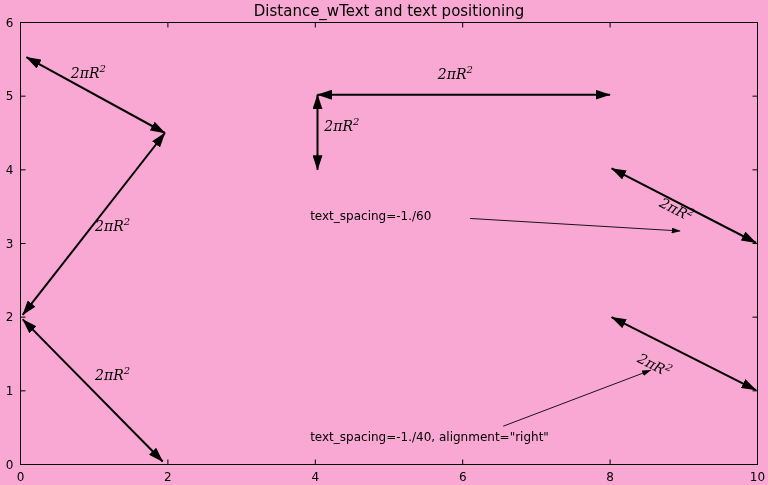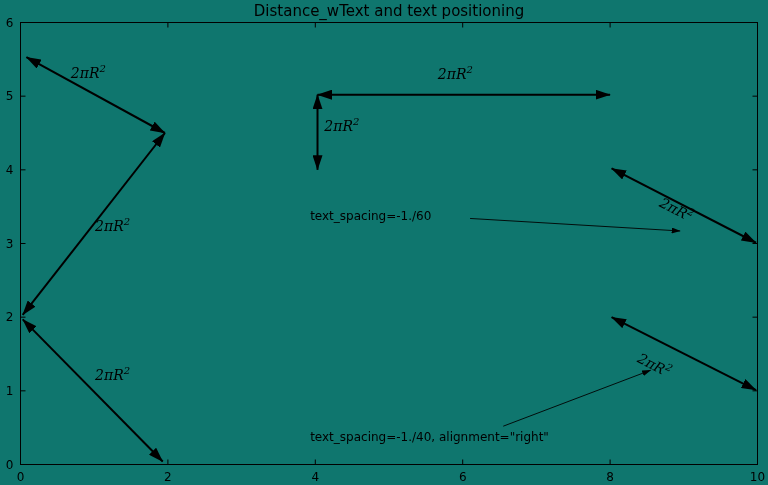--- a/index.html
+++ b/index.html
@@ -3,21 +3,21 @@
 <meta charset="utf-8">
 <style>
   html, body {
     margin: 0;
     padding: 0;
     background: #ffffff;
   }
   .figure {
     width: 768px;
     height: 485px;
-    background: #0f766e;
+    background: #f9a8d4;
     position: relative;
     font-family: "DejaVu Sans", sans-serif;
   }
   svg text { user-select: none; }
   .frame { fill: none; stroke: #000000; stroke-width: 1; }
   .tick { stroke: #000000; stroke-width: 1; }
   .ticklabel { font-family: "DejaVu Sans", sans-serif; font-size: 12px; fill: #000000; }
   .title { font-family: "DejaVu Sans", sans-serif; font-size: 15px; fill: #000000; }
   .mathlabel { font-family: "DejaVu Serif", serif; font-style: italic; font-size: 14px; fill: #000000; }
   .anntext { font-family: "DejaVu Sans", sans-serif; font-size: 12px; fill: #000000; }

